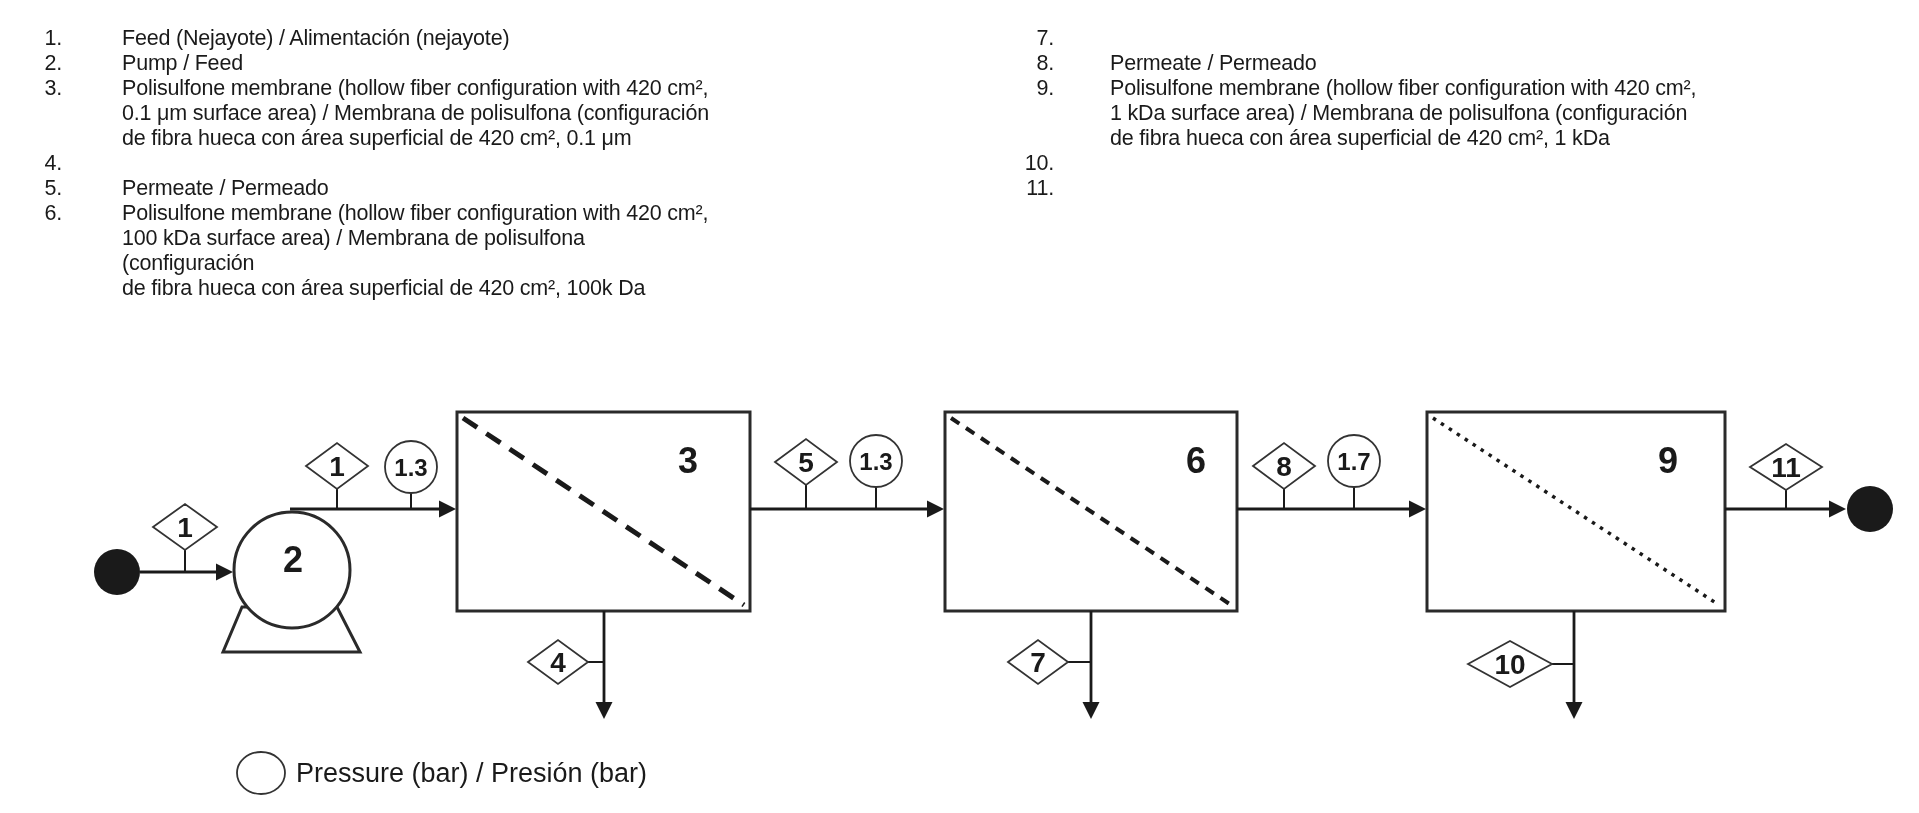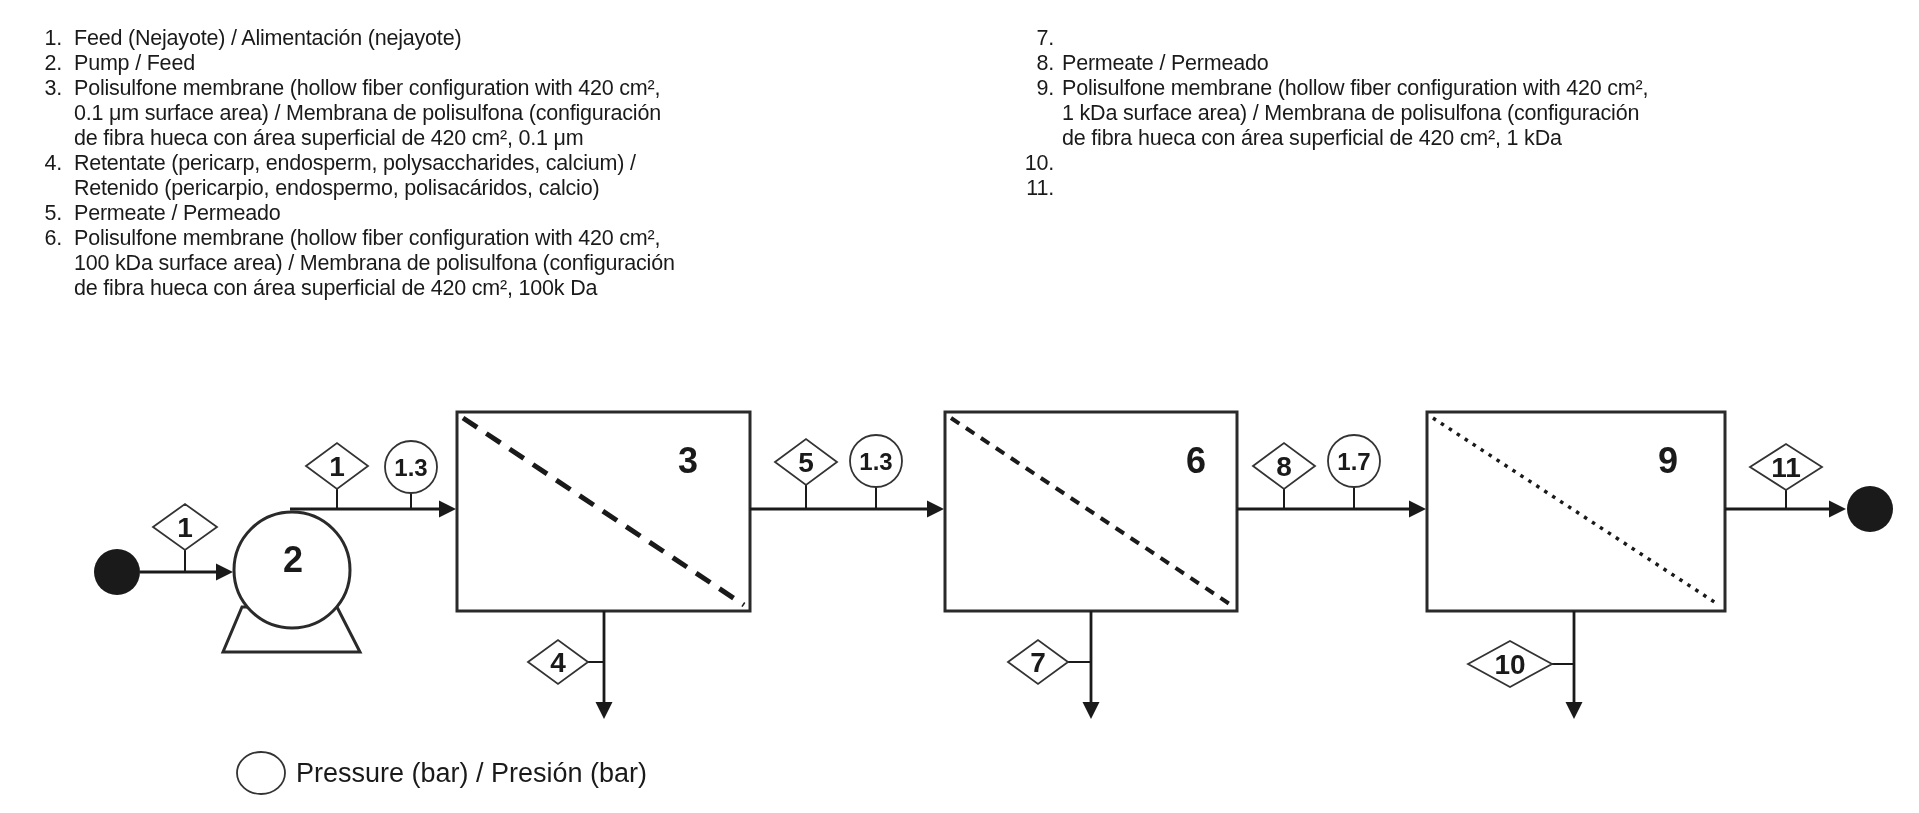--- a/index.html
+++ b/index.html
@@ -11,21 +11,21 @@
   .page { position:relative; width:1919px; height:813px; background:#fff; }
 
   
   .list { position:absolute; font-size:21.5px; line-height:25px; letter-spacing:-0.2px; }
   .list-left  { left:36px;  top:26px; width:680px; }
   .list-right { left:1022px; top:26px; width:780px; }
   .li { display:flex; }
   .li .num { flex:none; text-align:right; }
   .list-left  .li .num { width:26px; margin-right:12px; }
   .list-right .li .num { width:32px; margin-right:8px; }
-  .li .txt { white-space:pre-line; }
+  .li .txt { white-space:pre-line;margin-left:48px; }
 
   
   .diagram { position:absolute; left:0; top:0; width:1919px; height:813px; }
   .flow   { stroke:#1a1a1a; stroke-width:2.8; fill:none; }
   .thick  { stroke:#2a2a2a; stroke-width:3;   fill:#ffffff; }
   .shape  { stroke:#333333; stroke-width:1.8; fill:#ffffff; }
   .tick   { stroke:#1a1a1a; stroke-width:2;   fill:none; }
   .arrow  { fill:#1a1a1a; stroke:none; }
   .t-unit { font:bold 36px "Liberation Sans",sans-serif; fill:#1a1a1a; text-anchor:middle; }
   .t-d    { font:bold 28px "Liberation Sans",sans-serif; fill:#1a1a1a; text-anchor:middle; }
@@ -47,22 +47,20 @@
       <span class="txt">Pump / Feed</span>
     </div>
     <div class="li">
       <span class="num">3.</span>
       <span class="txt">Polisulfone membrane (hollow fiber configuration with 420 cm²,
 0.1 μm surface area) / Membrana de polisulfona (configuración
 de fibra hueca con área superficial de 420 cm², 0.1 μm</span>
     </div>
     <div class="li">
       <span class="num">4.</span>
-      <span class="txt">Retentate (pericarp, endosperm, polysaccharides, calcium) /
-Retenido (pericarpio, endospermo, polisacáridos, calcio)</span>
     </div>
     <div class="li">
       <span class="num">5.</span>
       <span class="txt">Permeate / Permeado</span>
     </div>
     <div class="li">
       <span class="num">6.</span>
       <span class="txt">Polisulfone membrane (hollow fiber configuration with 420 cm²,
 100 kDa surface area) / Membrana de polisulfona (configuración
 de fibra hueca con área superficial de 420 cm², 100k Da</span>

